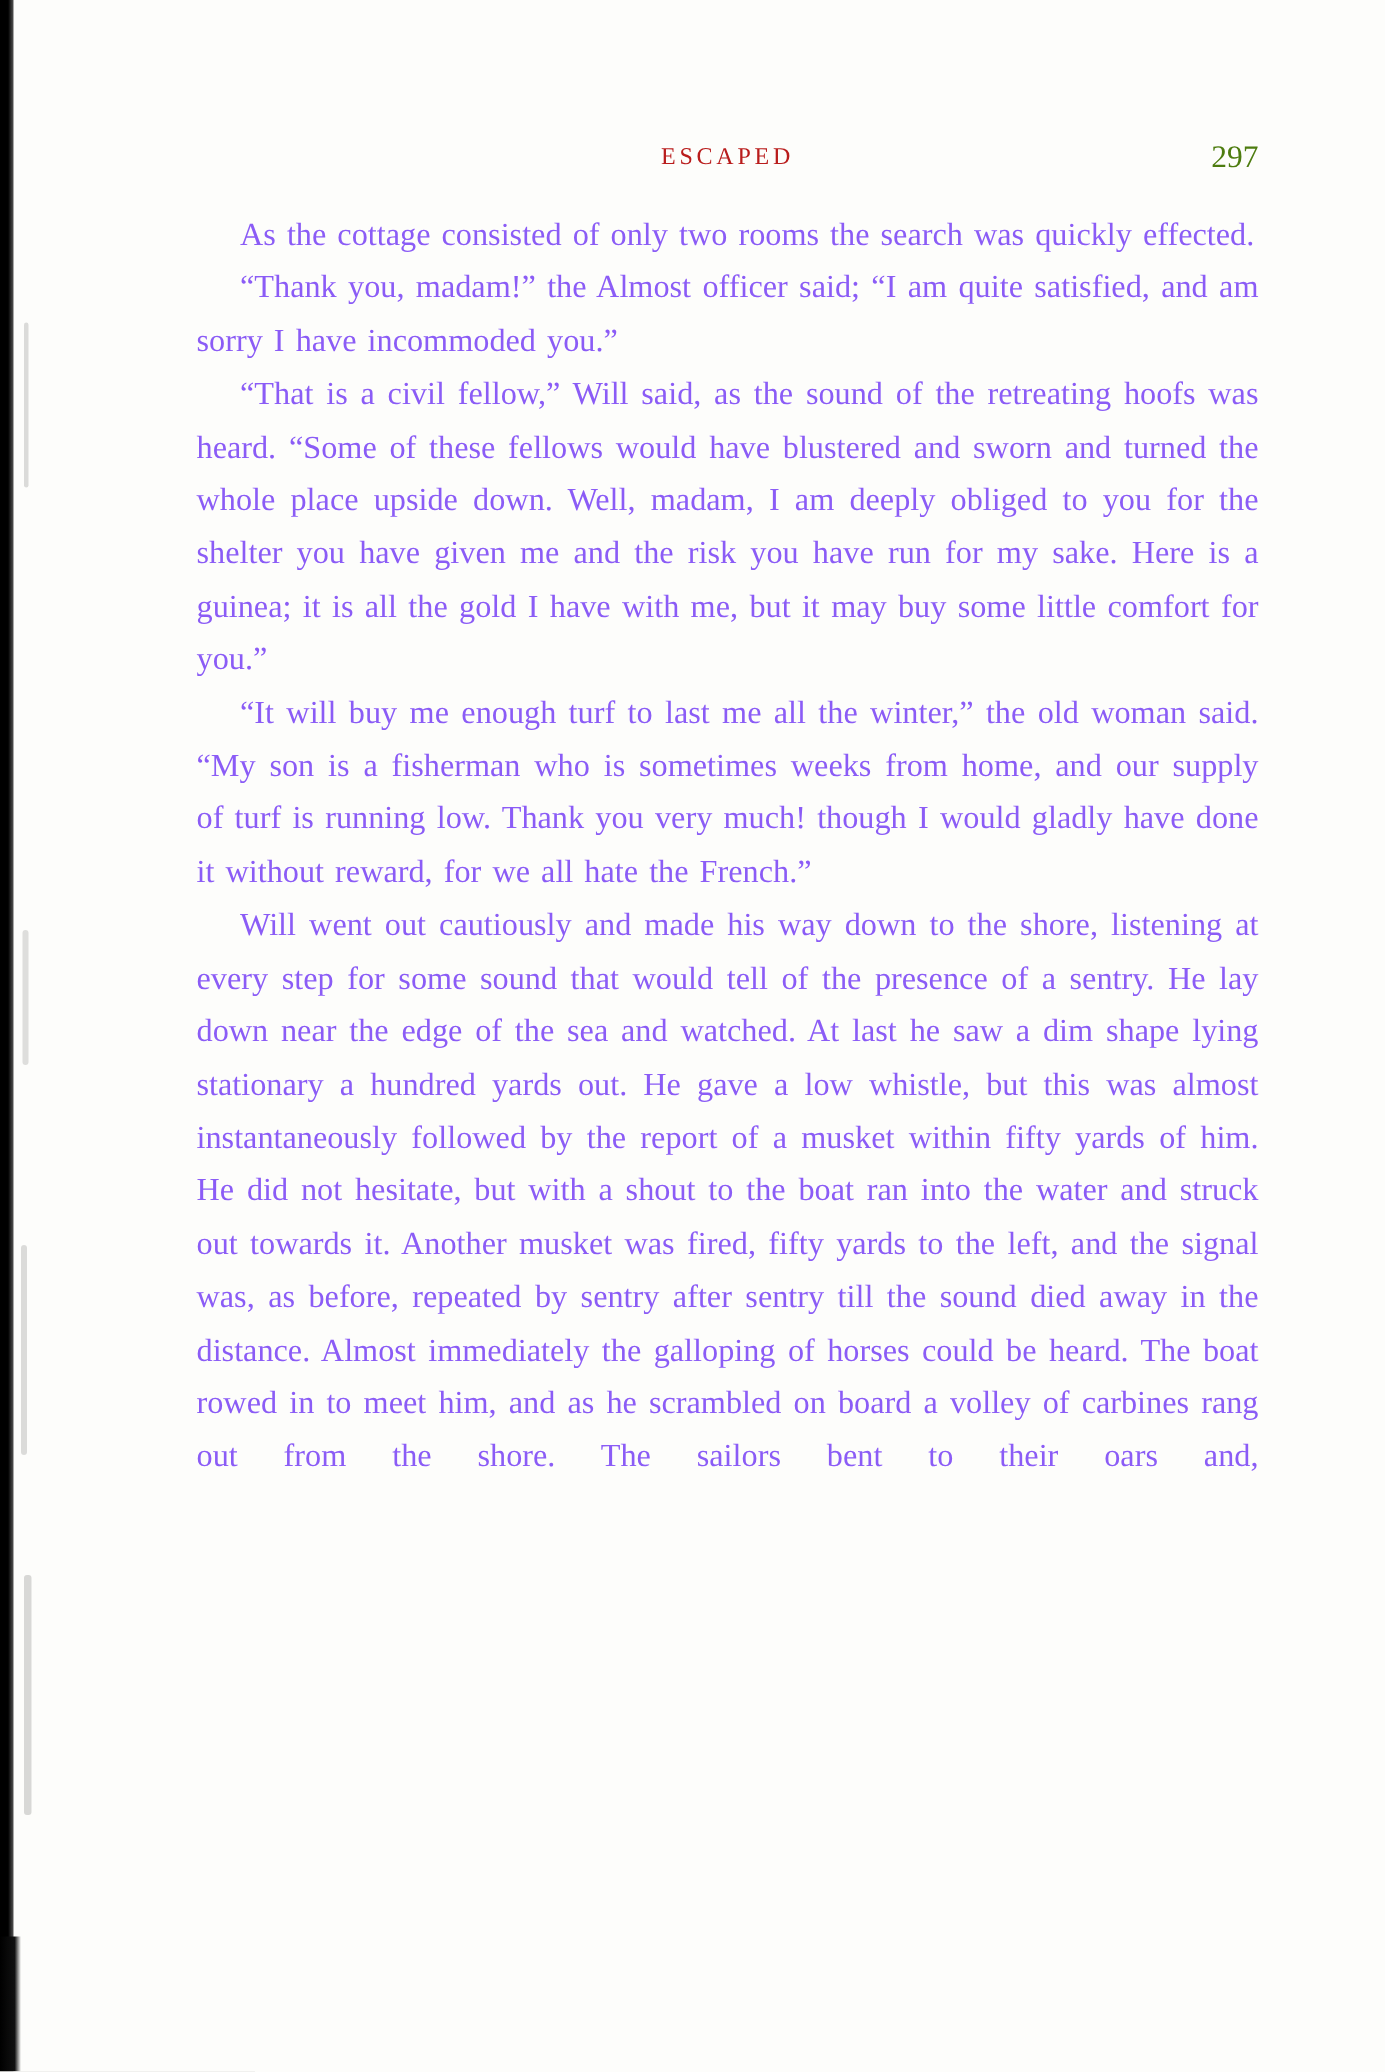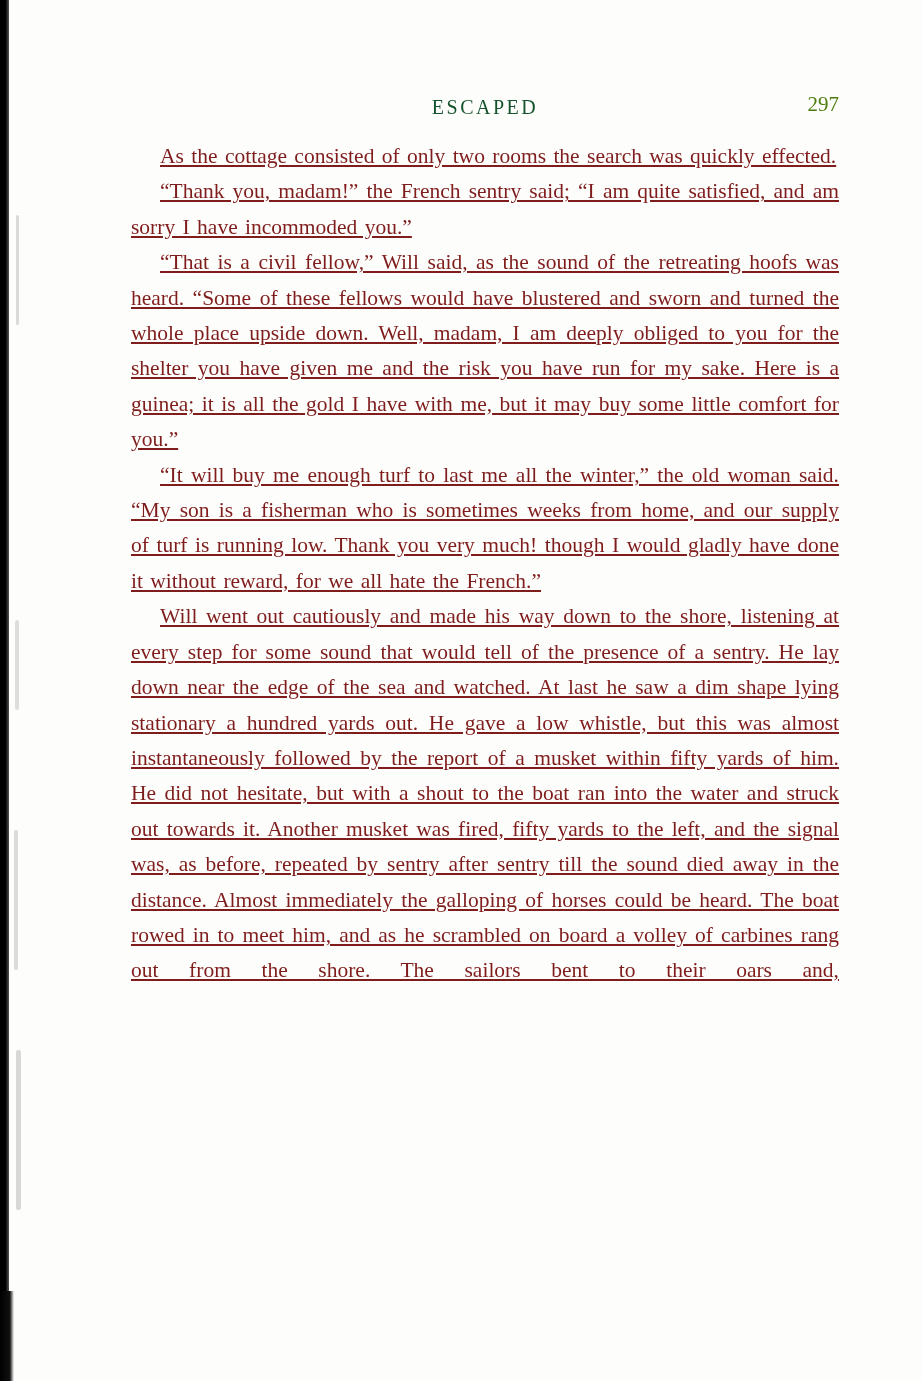--- a/index.html
+++ b/index.html
@@ -53,39 +53,38 @@
     height: 100%;
   }
   .page-header {
     position: relative;
     height: 30px;
     margin-top: 96px;
   }
   .running-head {
     display: block;
     text-align: center;
-    font-size: 20px;
+    font-size: 16px;
     letter-spacing: 2.5px;
-    color: #14532d;
+    color: #b91c1c;
   }
   .page-number {
     position: absolute;
     right: 0;
     top: -4px;
     font-size: 21px;
     color: #4d7c0f;
   }
   .page-body {
     margin-top: 13px;
     font-size: 21.5px;
     line-height: 35.4px;
     text-align: justify;
     word-spacing: 2px;
-    color: #7f1d1d;
-    text-decoration: underline;
+    color: #8b5cf6;
   }
   .page-body p {
     margin: 0;
     text-indent: 29px;
   }
   
   .page-body p.continues {
     text-align-last: justify;
   }
 </style>
@@ -102,20 +101,20 @@
 
   <div class="page-inner">
 
     <div class="page-header">
       <span class="running-head">ESCAPED</span>
       <span class="page-number">297</span>
     </div>
 
     <div class="page-body">
       <p>As the cottage consisted of only two rooms the search was quickly effected.</p>
-      <p>“Thank you, madam!” the French sentry said; “I am quite satisfied, and am sorry I have incommoded you.”</p>
+      <p>“Thank you, madam!” the Almost officer said; “I am quite satisfied, and am sorry I have incommoded you.”</p>
       <p>“That is a civil fellow,” Will said, as the sound of the retreating hoofs was heard. “Some of these fellows would have blustered and sworn and turned the whole place upside down. Well, madam, I am deeply obliged to you for the shelter you have given me and the risk you have run for my sake. Here is a guinea; it is all the gold I have with me, but it may buy some little comfort for you.”</p>
       <p>“It will buy me enough turf to last me all the winter,” the old woman said. “My son is a fisherman who is sometimes weeks from home, and our supply of turf is running low. Thank you very much! though I would gladly have done it without reward, for we all hate the French.”</p>
       <p class="continues">Will went out cautiously and made his way down to the shore, listening at every step for some sound that would tell of the presence of a sentry. He lay down near the edge of the sea and watched. At last he saw a dim shape lying stationary a hundred yards out. He gave a low whistle, but this was almost instantaneously followed by the report of a musket within fifty yards of him. He did not hesitate, but with a shout to the boat ran into the water and struck out towards it. Another musket was fired, fifty yards to the left, and the signal was, as before, repeated by sentry after sentry till the sound died away in the distance. Almost immediately the galloping of horses could be heard. The boat rowed in to meet him, and as he scrambled on board a volley of carbines rang out from the shore. The sailors bent to their oars and,</p>
     </div>
 
   </div>
 </div>
 
 </body></html>

